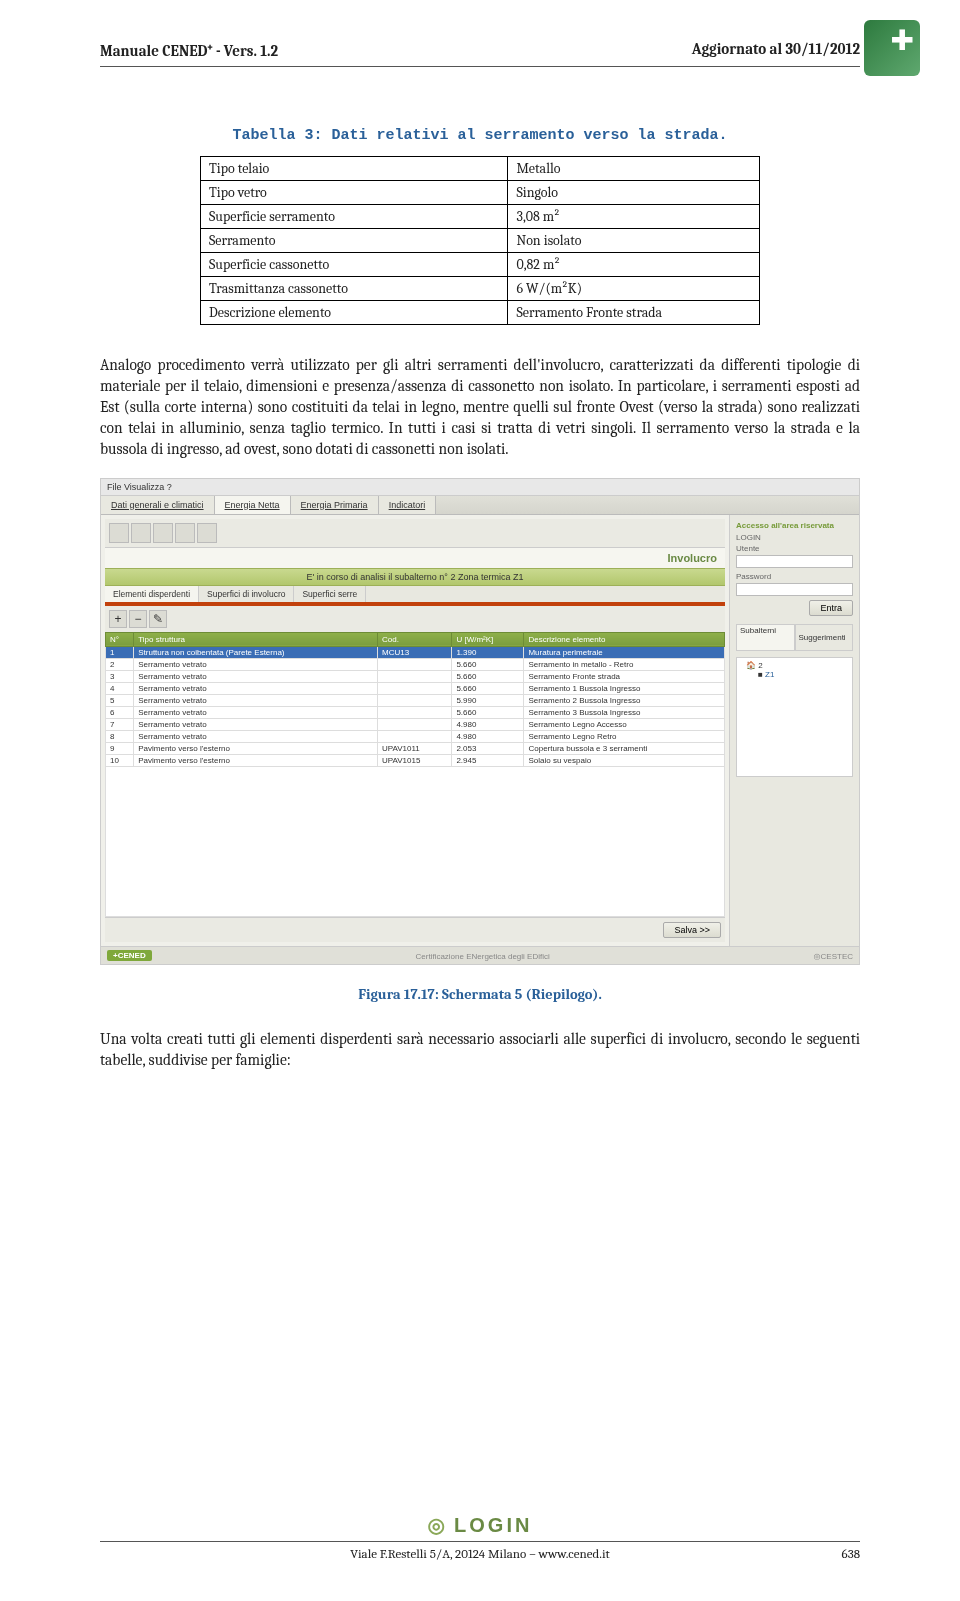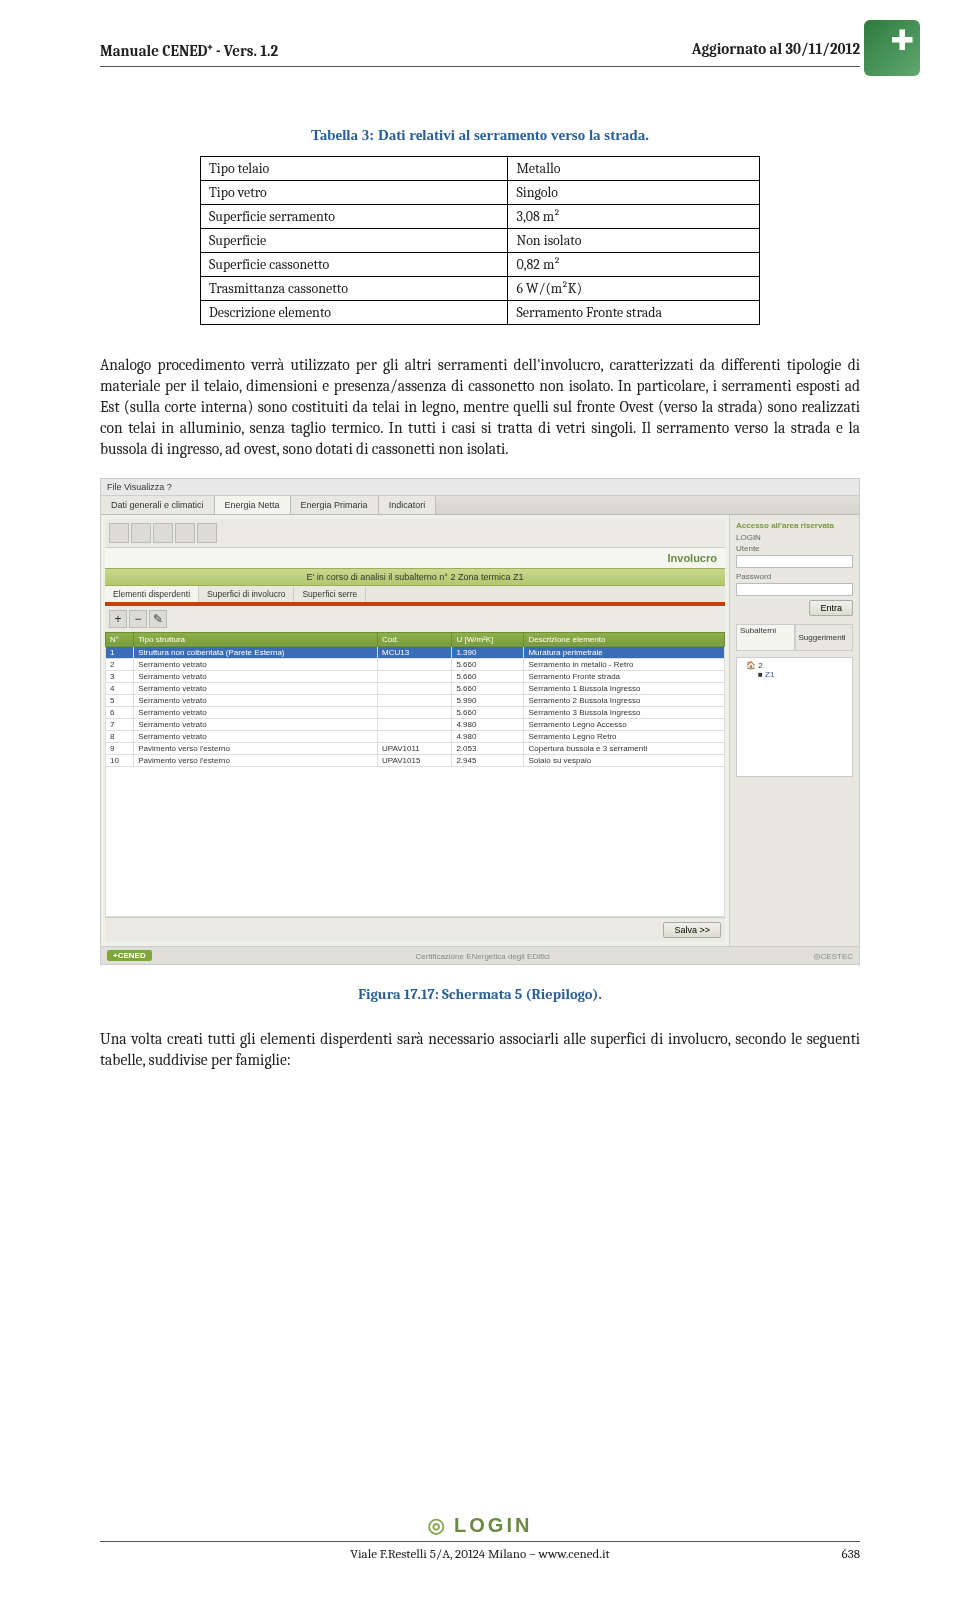--- a/index.html
+++ b/index.html
@@ -50,21 +50,21 @@
     border: none;
     border-top: 1px solid #555;
     margin-bottom: 60px;
   }
   .table-caption {
     text-align: center;
     color: #2a6099;
     font-weight: bold;
     font-size: 15px;
     margin-bottom: 10px;
-    font-family: Liberation Serif, serif;
+    font-family: Liberation Mono, monospace;
   }
   table.data-table {
     margin: 12px auto 30px auto;
     border-collapse: collapse;
     width: 560px;
     font-size: 14px;
   }
   table.data-table td {
     border: 1px solid #000;
     padding: 3px 8px;
@@ -93,20 +93,21 @@
   .ss-tabs {
     display: flex;
     background: linear-gradient(#e0e0d8, #d5d5cd);
     border-bottom: 1px solid #bbb;
   }
   .ss-tab {
     padding: 4px 10px;
     border-right: 1px solid #bbb;
     background: #e8e8e0;
     font-size: 9px;
+    text-decoration: underline;
   }
   .ss-tab.active { background: #f5f5ef; }
   .ss-body {
     display: flex;
     background: #f0f0ea;
   }
   .ss-main {
     flex: 1;
     padding: 4px;
   }
@@ -315,21 +316,21 @@
         </tr>
         <tr>
           <td>Tipo vetro</td>
           <td>Singolo</td>
         </tr>
         <tr>
           <td>Superficie serramento</td>
           <td>3,08 m²</td>
         </tr>
         <tr>
-          <td>Superficie</td>
+          <td>Serramento</td>
           <td>Non isolato</td>
         </tr>
         <tr>
           <td>Superficie cassonetto</td>
           <td>0,82 m²</td>
         </tr>
         <tr>
           <td>Trasmittanza cassonetto</td>
           <td>6 W/(m²K)</td>
         </tr>

